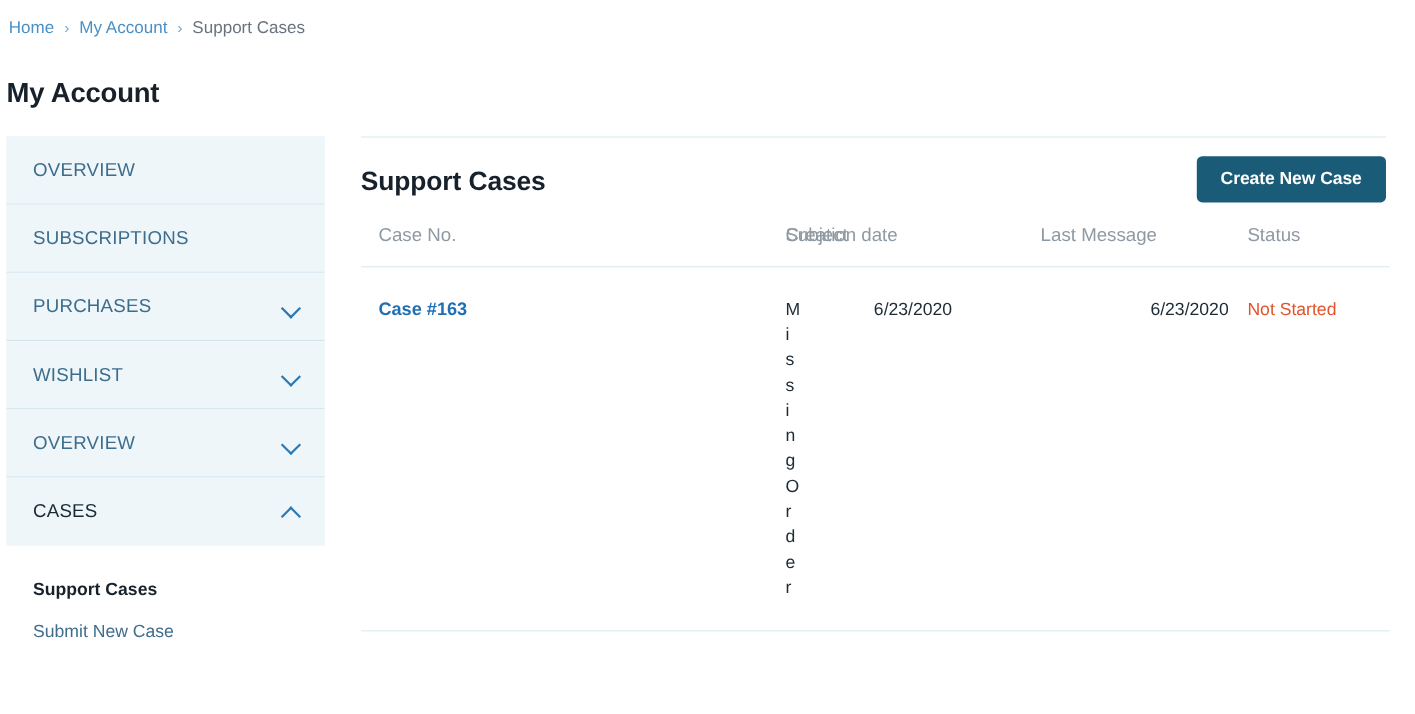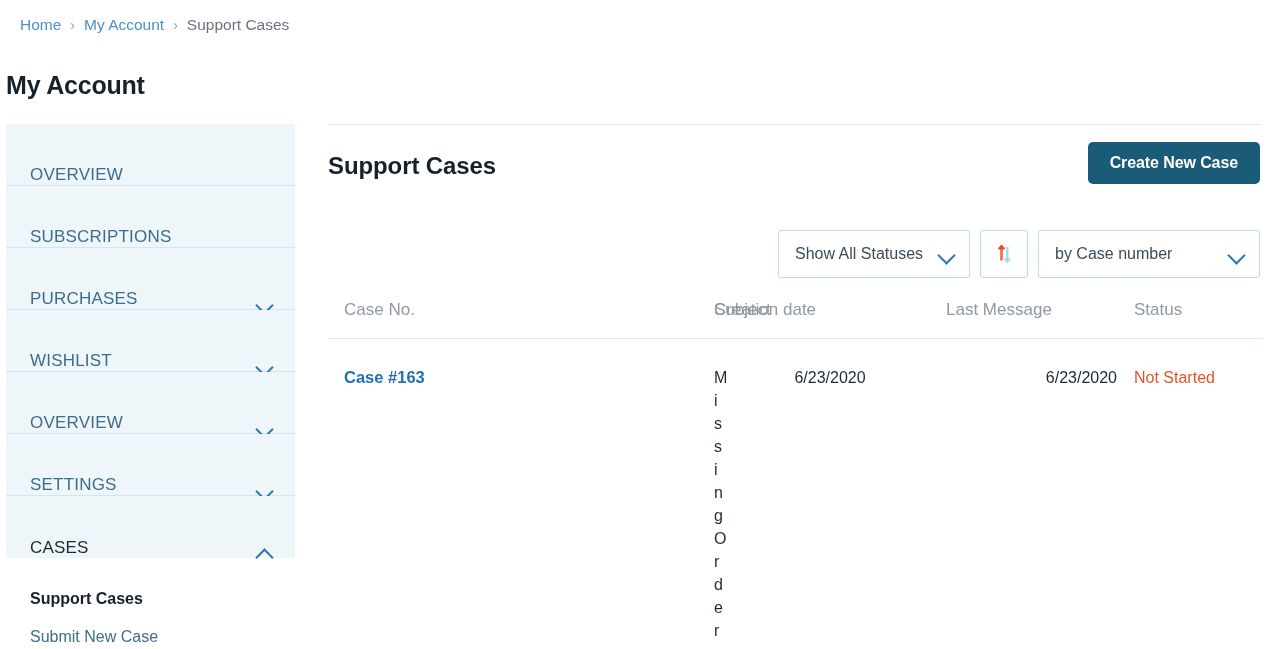--- a/index.html
+++ b/index.html
@@ -14,21 +14,21 @@
     background: #ffffff;
     font-family: "Liberation Sans", sans-serif;
     color: #1d2b35;
     overflow: hidden;
     position: relative;
   }
 
   
   .breadcrumb {
     position: absolute;
-    left: 20px;
+    left: 8px;
     top: 14px;
     font-size: 15.5px;
     line-height: 22px;
     white-space: nowrap;
     color: #6d7781;
   }
   .breadcrumb a.crumb-link {
     color: #4a90c4;
     text-decoration: none;
   }
@@ -60,21 +60,21 @@
     top: 124px;
     width: 289px;
   }
   .nav-group {
     background: #eef6fa;
   }
   .nav-item {
     position: relative;
     height: 62px;
     display: flex;
-    align-items: flex-end;
+    align-items: center;
     padding: 0 22px 0 24px;
     border-bottom: 1px solid #d3e6ee;
     background: #eef6fa;
     cursor: pointer;
   }
   .nav-item:last-child { border-bottom: none; }
   .nav-label {
     font-size: 17px;
     letter-spacing: 0.2px;
     color: #3d6d8c;
@@ -285,70 +285,40 @@
     <div class="nav-item">
       <span class="nav-label">WISHLIST</span>
       <span class="chev"></span>
     </div>
 
     <div class="nav-item">
       <span class="nav-label">OVERVIEW</span>
       <span class="chev"></span>
     </div>
 
-    <div class="nav-item">
-      <span class="nav-label">SETTINGS</span>
-      <span class="chev"></span>
-    </div>
 
     <div class="nav-item active">
       <span class="nav-label">CASES</span>
       <span class="chev up"></span>
     </div>
   </div>
 
   <div class="sub-nav">
     <a class="sub-item current" href="#">Support Cases</a>
     <a class="sub-item" href="#">Submit New Case</a>
   </div>
 </aside>
 
 <section class="main">
 
   <div class="main-header">
     <h2 class="section-title">Support Cases</h2>
     <button class="primary-btn">Create New Case</button>
   </div>
 
-  <div class="toolbar">
-
-    <div class="select-box status-select">
-      <span class="sel-label">Show All Statuses</span>
-      <span class="chev"></span>
-    </div>
-
-    <button class="sort-toggle">
-      <svg width="20" height="22" viewBox="0 0 20 22">
-        <g>
-          <rect x="6.2" y="4.5" width="2.6" height="13" fill="#ef6a4a"></rect>
-          <path d="M7.5 1.2 L11.2 6.2 L3.8 6.2 Z" fill="#e8441f"></path>
-          <rect x="4.6" y="4.0" width="5.8" height="2.2" fill="#e8441f"></rect>
-        </g>
-        <g>
-          <rect x="11.9" y="4.0" width="2.6" height="13" fill="#a8d8ea"></rect>
-          <path d="M13.2 20.6 L9.5 15.6 L16.9 15.6 Z" fill="#a8d8ea"></path>
-        </g>
-      </svg>
-    </button>
-
-    <div class="select-box sort-select">
-      <span class="sel-label">by Case number</span>
-      <span class="chev"></span>
-    </div>
-  </div>
 
   <table class="cases-table">
     <thead>
       <tr>
         <th class="col-caseno">Case No.</th>
         <th class="col-subject">Subject</th>
         <th class="col-created">Creation date</th>
         <th class="col-last">Last Message</th>
         <th class="col-status">Status</th>
       </tr>

